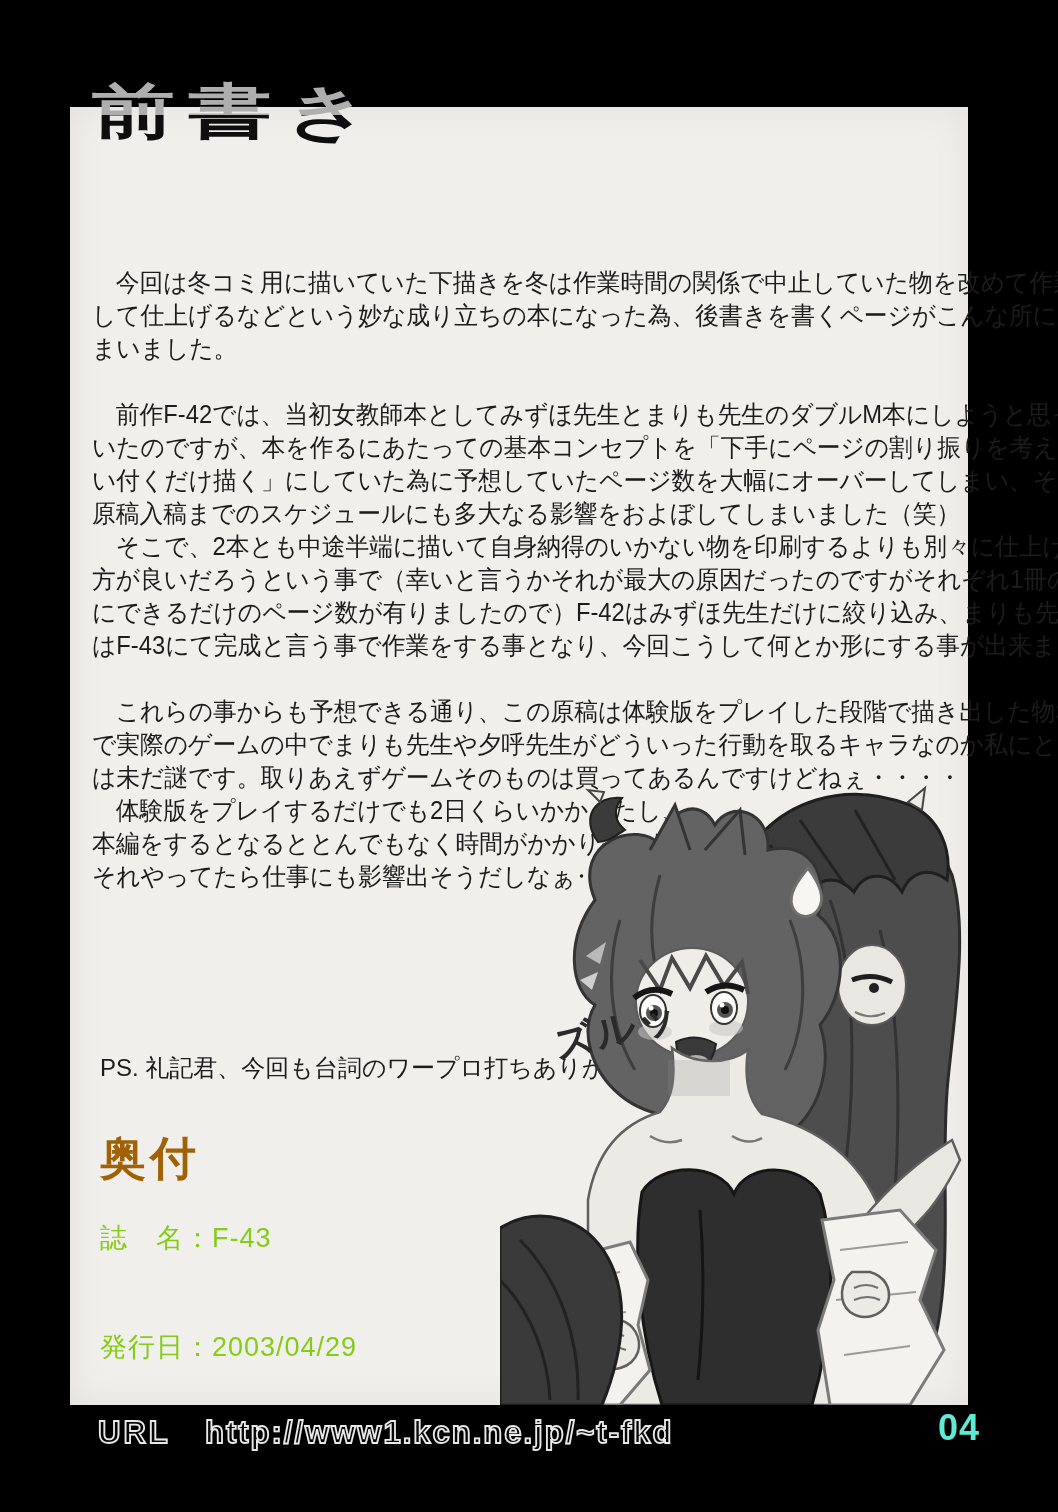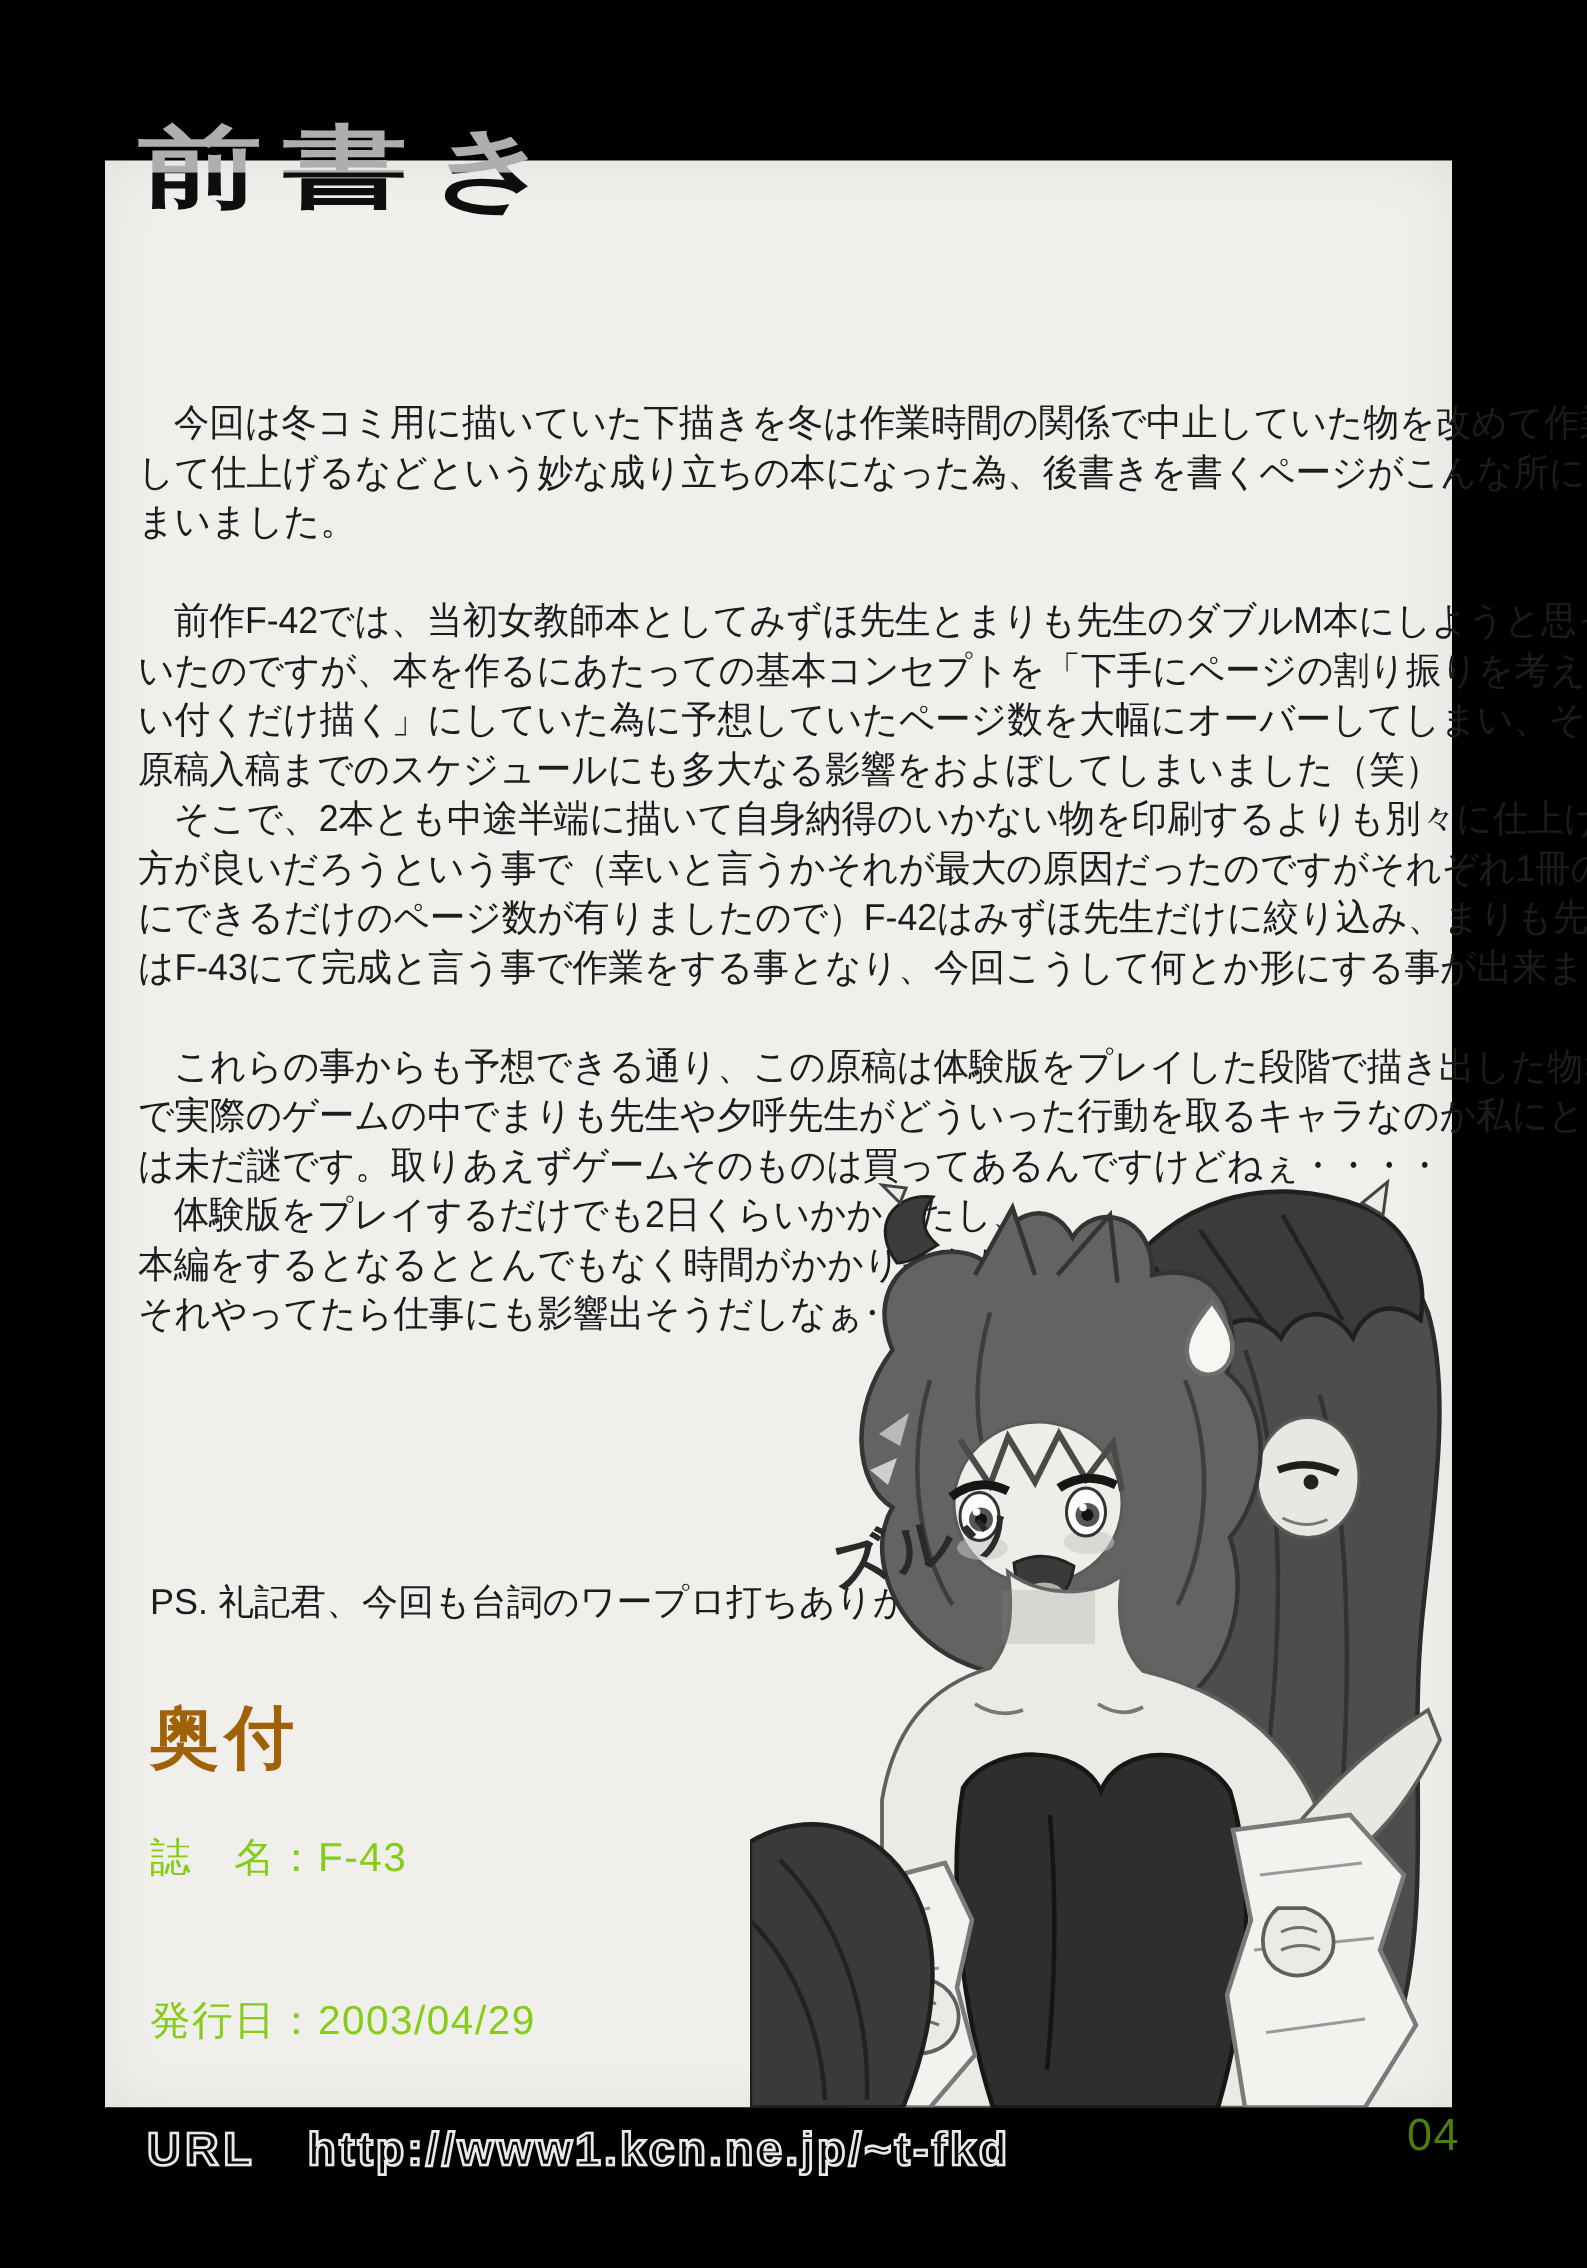--- a/index.html
+++ b/index.html
@@ -72,21 +72,21 @@
   }
   .outlined {
     color:#050505; font-weight:bold;
     -webkit-text-stroke:1.8px #e9e9e9;
     text-shadow:0 0 1px #dcdcdc;
   }
   .url-label { position:absolute; left:98px;  top:10px; font-size:31px; letter-spacing:3px; }
   .url-text  { position:absolute; left:205px; top:10px; font-size:31px; letter-spacing:2px; }
   .page-number {
     position:absolute; left:938px; top:2px;
-    font-size:30px; font-weight:normal; color:#4d7c0f; letter-spacing:1px;
+    font-size:36px; font-weight:bold; color:#5eead4; letter-spacing:1px;
   }
 </style>
 </head>
 <body>
 
 <div class="stage">
 
   <div class="page"></div>
 
   <div class="title-wrap">

